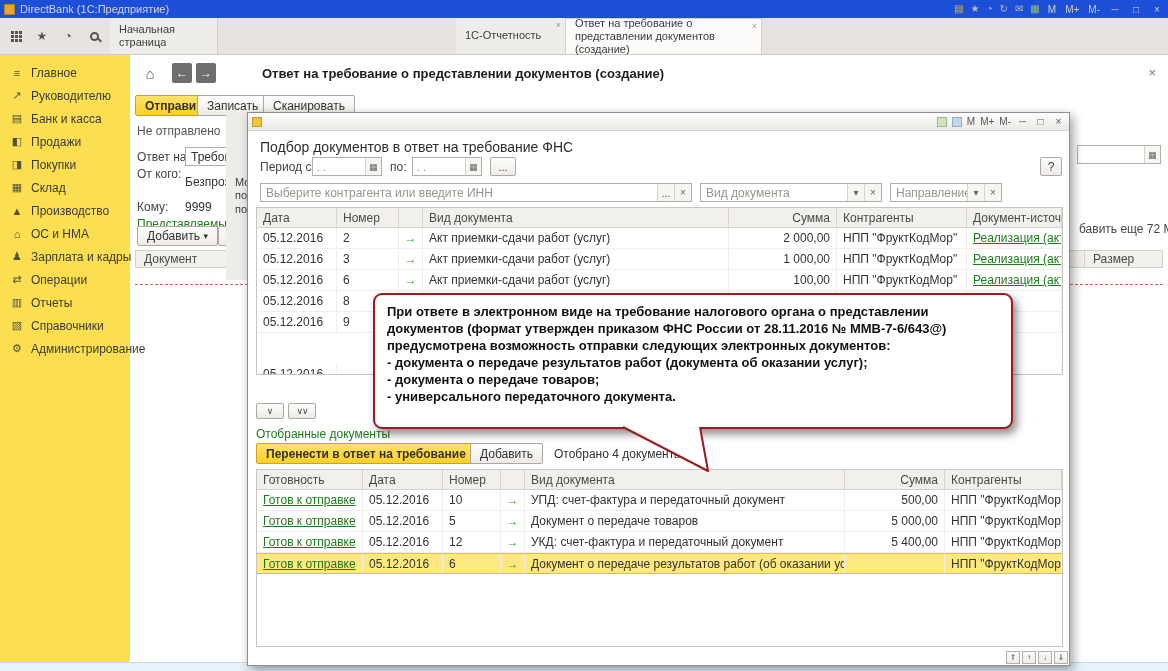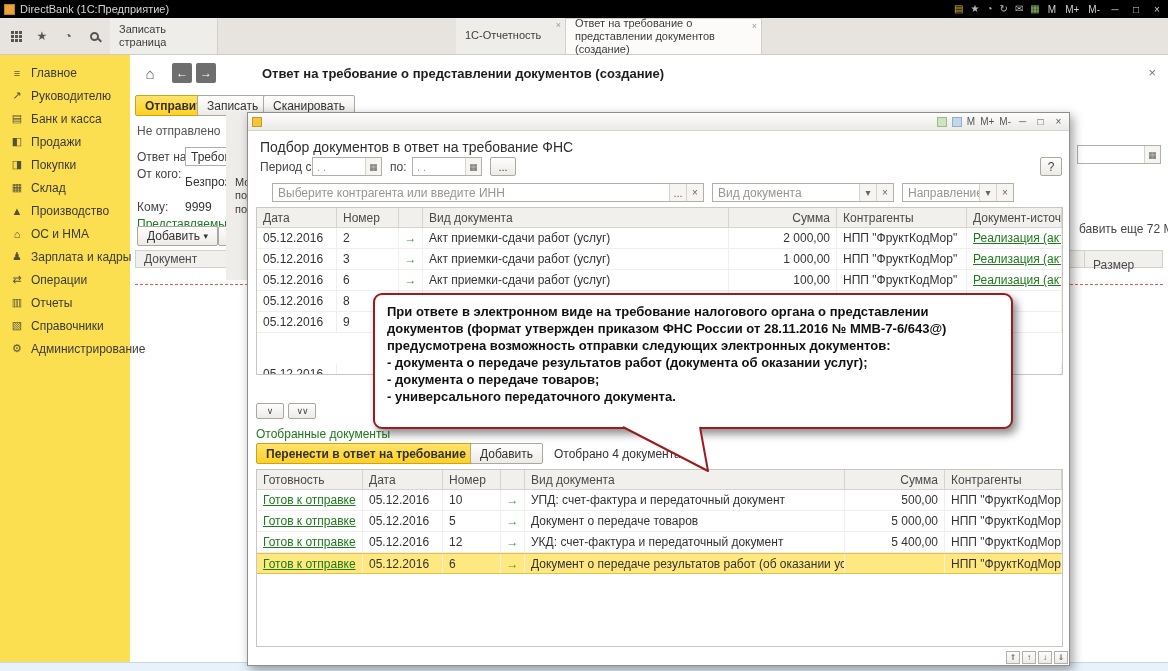--- a/index.html
+++ b/index.html
@@ -1,20 +1,20 @@
 <!DOCTYPE html>
 <html><head>
 <meta charset="utf-8">
 <style>
   * { box-sizing: border-box; }
   html,body { margin:0; padding:0; width:1168px; height:671px; overflow:hidden;
     font-family:"Liberation Sans", sans-serif; font-size:12px; color:#333; background:#fff; }
 
   
-  .titlebar { position:absolute; left:0; top:0; width:1168px; height:18px; background:#000000;
+  .titlebar { position:absolute; left:0; top:0; width:1168px; height:18px; background:#1d4ed8;
     color:#d5d5d5; display:flex; align-items:center; font-size:11px; padding:4px 4px; z-index:30; }
   .app-ico { width:11px; height:11px; background:#e8a33d; border:1px solid #c07f1f; margin-right:5px; }
   .titlebar .ttl { white-space:nowrap; }
   .tb-right { margin-left:auto; display:flex; align-items:center; gap:7px; }
   .tb-ic { font-size:10px; color:#b9b9b9; line-height:1; }
   .tb-ic:nth-child(1){ color:#d9b33a; } .tb-ic:nth-child(6){ color:#8fbf6a; }
   .tb-scale { font-size:10px; color:#cfcfcf; padding:0 1px; }
   .tb-win { font-size:10px; color:#cfcfcf; width:14px; text-align:center; }
 
   
@@ -53,41 +53,41 @@
     padding:0 9px; height:21px; white-space:nowrap; }
   .btn-yellow { background:linear-gradient(#ffe36a,#ffd023); border-color:#c7a41a; font-weight:bold; }
   .pos { position:absolute; }
   .lab { position:absolute; font-size:12px; color:#444; white-space:nowrap; }
   .field { position:absolute; height:19px; border:1px solid #b3afa8; background:#fff; padding:2px 5px;
     font-size:12px; white-space:nowrap; overflow:hidden; }
   .green-head { position:absolute; color:#1d7a1d; font-size:12px; white-space:nowrap; }
   .mheader { position:absolute; left:5px; top:195px; width:1028px; height:18px; background:#f2f0ec;
     border:1px solid #d4d1cb; display:flex; font-size:12px; color:#4a4a4a; }
   .mheader .hc1 { flex:1; padding:1px 8px; }
-  .mheader .hc2 { width:78px; border-left:1px solid #d4d1cb; padding:7px 8px; }
+  .mheader .hc2 { width:78px; border-left:1px solid #d4d1cb; padding:1px 8px; }
   .dashed { position:absolute; left:5px; top:229px; width:1028px; border-top:1px dashed #e05a5a; }
   .rt-hint { position:absolute; left:949px; top:167px; font-size:12px; color:#444; white-space:nowrap; }
 
   
   .dialog { position:absolute; left:247px; top:112px; width:823px; height:554px; background:#fff;
     border:1px solid #8e8e8e; box-shadow:3px 4px 10px rgba(0,0,0,.38); z-index:40; }
   .dlg-titlebar { height:18px; background:linear-gradient(#fdfdfd,#ebe9e6); border-bottom:1px solid #d7d4cf;
     display:flex; align-items:center; padding:0 4px; font-size:11px; color:#444; }
   .dlg-ico { width:10px; height:10px; background:#f3c53a; border:1px solid #c79d21; margin-right:5px; }
   .dlg-tb-right { margin-left:auto; display:flex; align-items:center; gap:5px; }
   .dlg-mini-ico { width:10px; height:10px; border:1px solid #9fb78f; background:#cfe3bf; }
   .dlg-mini-ico.b { background:#c3d7ea; border-color:#93aec7; }
   .dlg-scale { font-size:10px; color:#555; }
   .dlg-win { font-size:10px; color:#555; width:13px; text-align:center; }
   .dlg-heading { position:absolute; left:12px; top:26px; font-size:14px; color:#2e2e2e; white-space:nowrap; }
   .dfield { position:absolute; height:19px; border:1px solid #b3afa8; background:#fff; display:flex; align-items:center; }
   .dfield .val { flex:1; padding:0 4px; color:#9a958e; font-size:11px; overflow:hidden; white-space:nowrap; }
   .dfield .cbtn { width:16px; height:100%; border-left:1px solid #d6d2cc; display:flex; align-items:center;
     justify-content:center; color:#666; font-size:9px; background:#f7f5f2; }
-  .combo { position:absolute; height:19px; border:1px solid #b3afa8; background:#fff; display:flex; align-items:center;margin-left:12px; }
+  .combo { position:absolute; height:19px; border:1px solid #b3afa8; background:#fff; display:flex; align-items:center; }
   .combo .ph { flex:1; padding:0 5px; color:#9a958e; font-size:12px; white-space:nowrap; overflow:hidden; }
   .combo .cbtn { width:17px; height:100%; border-left:1px solid #d6d2cc; display:flex; align-items:center;
     justify-content:center; color:#666; font-size:10px; background:#f7f5f2; }
   .sbtn { position:absolute; display:inline-flex; align-items:center; justify-content:center;
     border:1px solid #aca89f; background:linear-gradient(#fdfdfc,#ecebe7); border-radius:2px; color:#444; }
 
   .tbl { position:absolute; background:#fff; border:1px solid #c9c6c0; overflow:hidden; }
   .t1 { left:8px; top:94px; width:807px; height:168px; }
   .t2 { left:8px; top:356px; width:807px; height:178px; }
   .thead { display:flex; height:20px; background:#f2f0ec; border-bottom:1px solid #d7d4cf; color:#4a4a4a; }
@@ -142,21 +142,21 @@
     <div class="qbtn">
         <span class="dot-grid"></span>
       </div>
     <div class="qbtn">★</div>
     <div class="qbtn">◔</div>
     <div class="qbtn">
         <span class="glass"></span>
       </div>
   </div>
   <div class="tab t0">
-      <span class="lbl">Записать страница</span>
+      <span class="lbl">Начальная страница</span>
     </div>
   <div class="tab t1">
       <span class="lbl">Монитор Интернет-поддержки пользователей</span>
       <span class="x">×</span>
     </div>
   <div class="tab t2">
       <span class="lbl">Информация</span>
       <span class="x">×</span>
     </div>
   <div class="tab t3">

